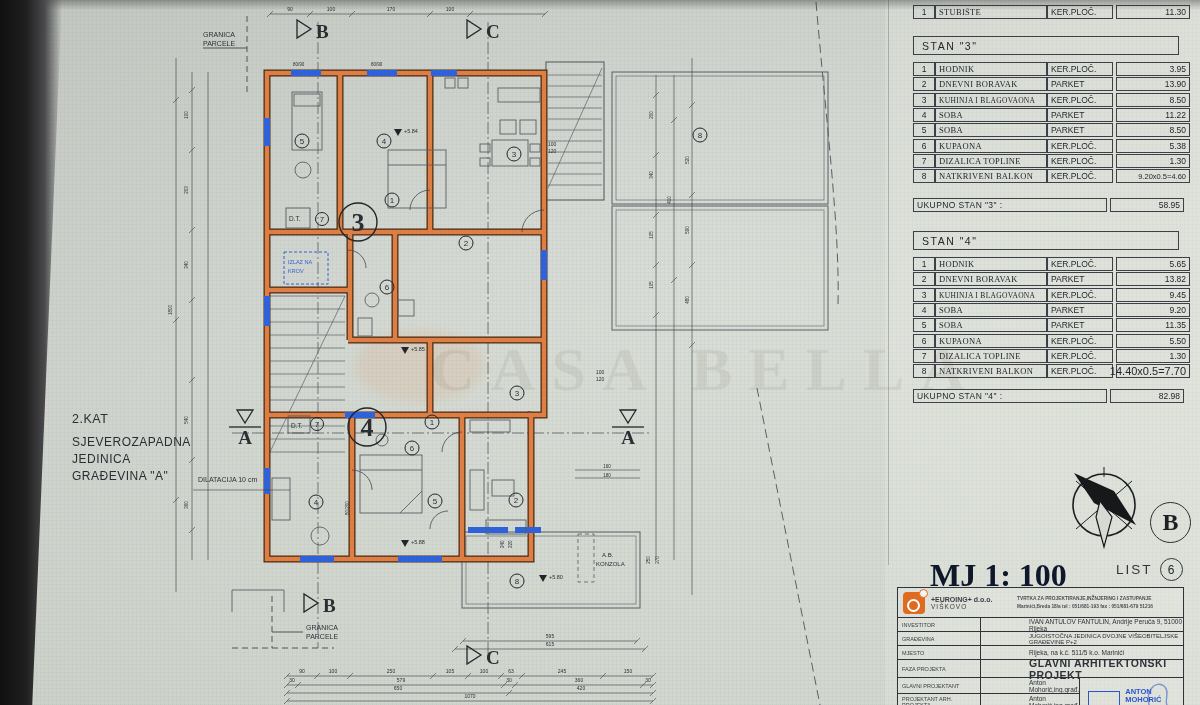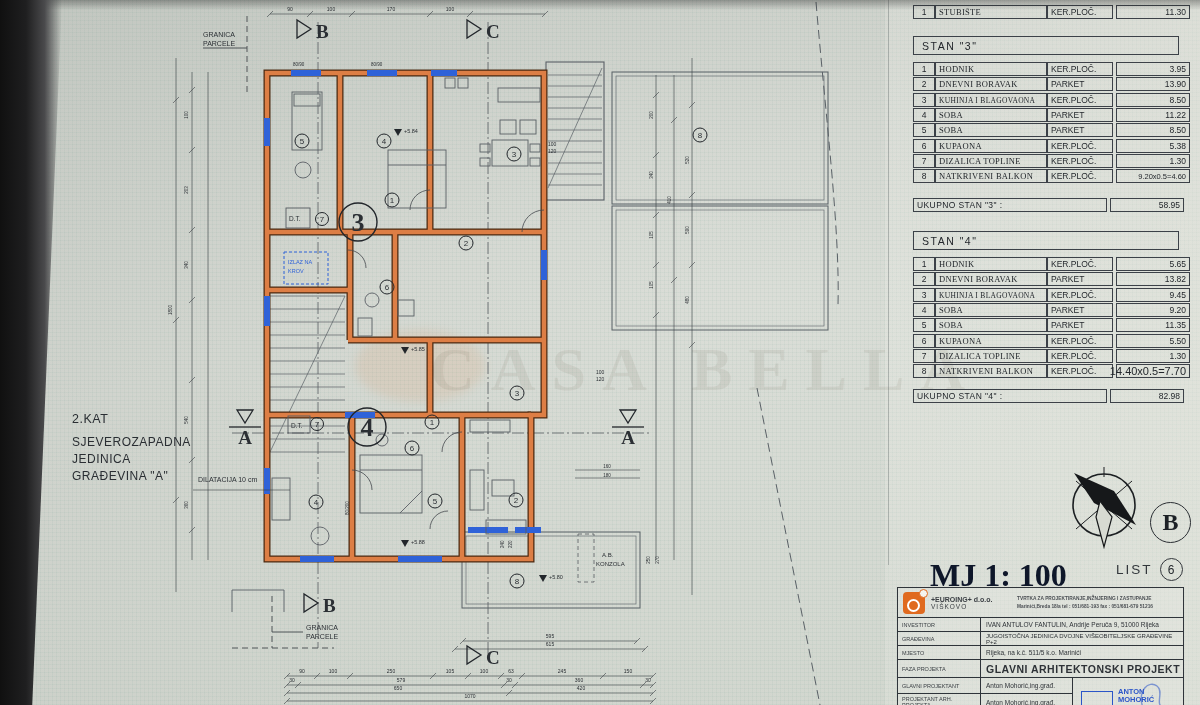--- a/index.html
+++ b/index.html
@@ -61,21 +61,21 @@
       overflow:hidden;background:rgba(235,236,230,.25);}
   .tb-head{display:flex;height:29px;border-bottom:1px solid #2f343a;align-items:center;}
   .logo{width:22px;height:22px;background:#e06a1f;border-radius:4px;margin:0 6px 0 5px;position:relative;flex:none;}
   .logo::before{content:"";position:absolute;left:4px;top:7px;width:9px;height:9px;border:2px solid #fff;border-radius:50%;}
   .logo::after{content:"";position:absolute;right:-3px;top:-3px;width:7px;height:7px;border:1.5px solid #e06a1f;border-radius:50%;background:#f5f5f0;}
   .firm{width:86px;flex:none;}
   .firm .fname{font-size:7px;font-weight:bold;color:#3a3e43;}
   .firm .fcity{font-size:6.5px;color:#3a3e43;letter-spacing:1px;}
   .fdesc{flex:1;padding-right:4px;}
   .fdesc div{font-size:4.8px;font-weight:bold;color:#4a4e53;line-height:1.5;}
-  .tb-row{display:flex;border-bottom:1px solid #2f343a;}
+  .tb-row{display:flex;border-bottom:1px solid #2f343a;gap:43px;}
   .tb-label{width:78px;flex:none;border-right:1px solid #2f343a;font-size:5.5px;color:#3c4045;
       display:flex;align-items:center;padding-left:4px;}
   .tb-value{flex:1;font-size:6.5px;display:flex;align-items:center;padding-left:5px;color:#2e3237;}
   .tb-value.small{font-size:6px;}
   .tb-value.big{font-size:10.5px;font-weight:bold;letter-spacing:.5px;}
   .tb-bottom{display:flex;}
   .tb-bottom .rows{flex:1;}
   .stamp{width:110px;flex:none;border-left:1px solid #2f343a;position:relative;}
   .stamp-box{position:absolute;left:8px;bottom:3px;width:30px;height:14px;border:1.6px solid #2b55c8;}
   .stamp-name{position:absolute;right:3px;bottom:6px;width:62px;font-size:7.5px;font-weight:bold;color:#2b55c8;line-height:1.1;margin-top:6px;}

